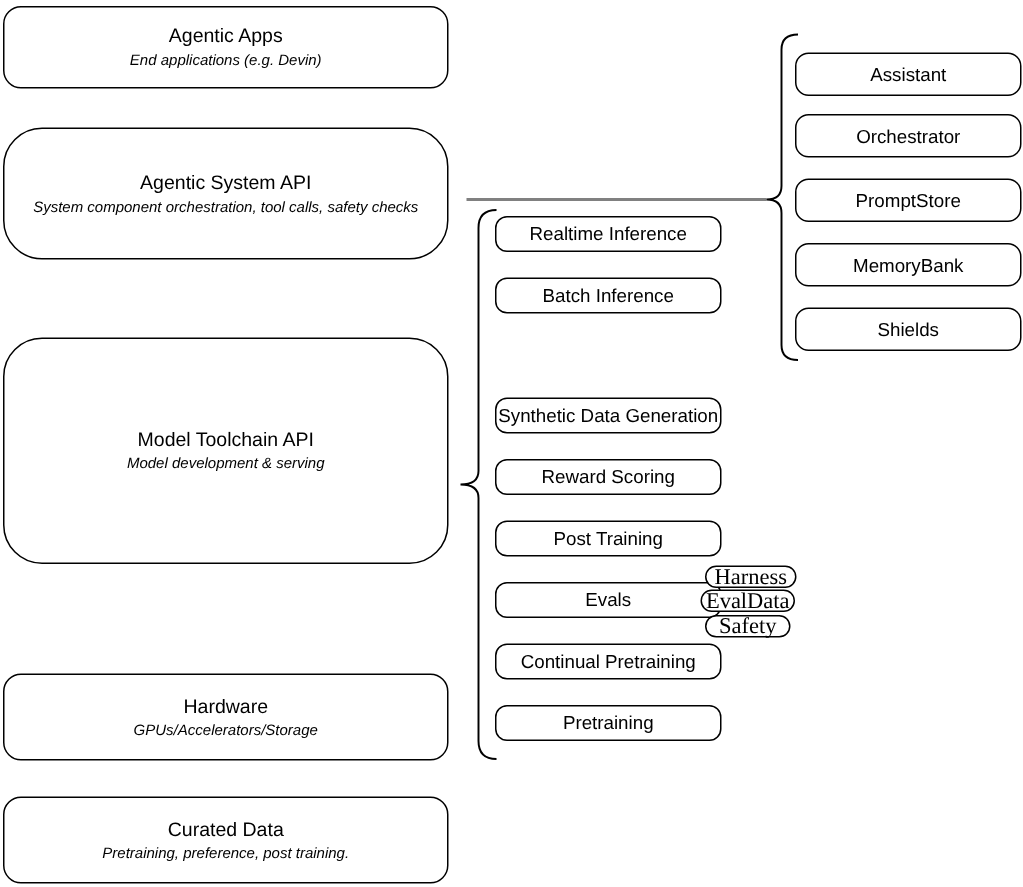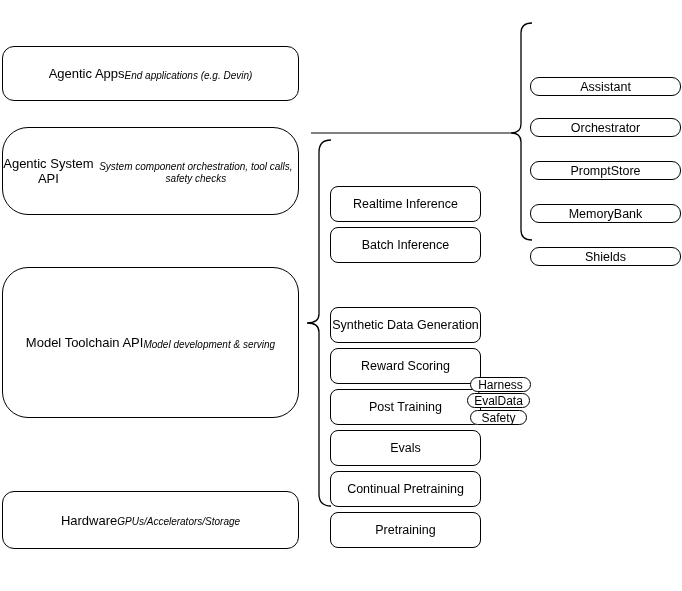--- a/index.html
+++ b/index.html
@@ -3,35 +3,34 @@
 <meta charset="utf-8">
 <style>
   html,body{margin:0;padding:0;background:#fff;}
   .canvas{
     position:relative;width:682px;height:591px;background:#fff;
     font-family:"Liberation Sans",sans-serif;color:var(--text,#000);overflow:hidden;
   }
   .node{
     position:absolute;background:var(--box-fill,#fff);
     border:1px solid var(--box-border,#000);box-sizing:border-box;
-    display:flex;flex-direction:row;align-items:center;justify-content:center;
+    display:flex;flex-direction:column;align-items:center;justify-content:center;
     text-align:center;
-    margin-top:42px;
   }
   .lbox{left:2px;width:297px;}
   .ltitle{font-size:13px;line-height:15px;}
   .lsub{font-size:10px;line-height:12px;margin-top:4px;font-style:italic;}
-  .mbox{left:330px;width:151px;height:36px;border-radius:8px;font-size:12.5px;}
-  .rbox{left:530px;width:151px;height:19px;border-radius:9px;font-size:12.5px;}
+  .mbox{left:330px;width:151px;height:24px;border-radius:8px;font-size:12.5px;}
+  .rbox{left:530px;width:151px;height:29px;border-radius:9px;font-size:12.5px;}
   .pill{
     position:absolute;background:var(--box-fill,#fff);
     border:1px solid var(--box-border,#000);border-radius:8px;
     height:15px;box-sizing:border-box;z-index:2;
-    display:flex;align-items:flex-end;justify-content:center;
-    font-size:12px;line-height:1;
+    display:flex;align-items:flex-start;justify-content:center;
+    font-size:15px;line-height:1;font-family:Liberation Serif, serif;
   }
   svg.connectors{position:absolute;left:0;top:0;z-index:1;}
   .brace{fill:none;stroke:var(--brace,#000);stroke-width:1.3px;}
   .gline{stroke:var(--connector-line,#808080);stroke-width:2px;}
 </style>
 </head>
 <body>
 
 <div class="canvas">
 
@@ -49,20 +48,24 @@
     <div class="ltitle">Agentic System API</div>
     <div class="lsub">System component orchestration, tool calls, safety checks</div>
   </div>
   <div class="node lbox" style="top:225px;height:151px;border-radius:26px">
     <div class="ltitle">Model Toolchain API</div>
     <div class="lsub">Model development &amp; serving</div>
   </div>
   <div class="node lbox" style="top:449px;height:58px;border-radius:12px">
     <div class="ltitle">Hardware</div>
     <div class="lsub">GPUs/Accelerators/Storage</div>
+  </div>
+  <div class="node lbox" style="top:531px;height:58px;border-radius:12px">
+    <div class="ltitle">Curated Data</div>
+    <div class="lsub">Pretraining, preference, post training.</div>
   </div>
 
   <div class="node mbox" style="top:144px">
     <span>Realtime Inference</span>
   </div>
   <div class="node mbox" style="top:185px">
     <span>Batch Inference</span>
   </div>
   <div class="node mbox" style="top:265px">
     <span>Synthetic Data Generation</span>

